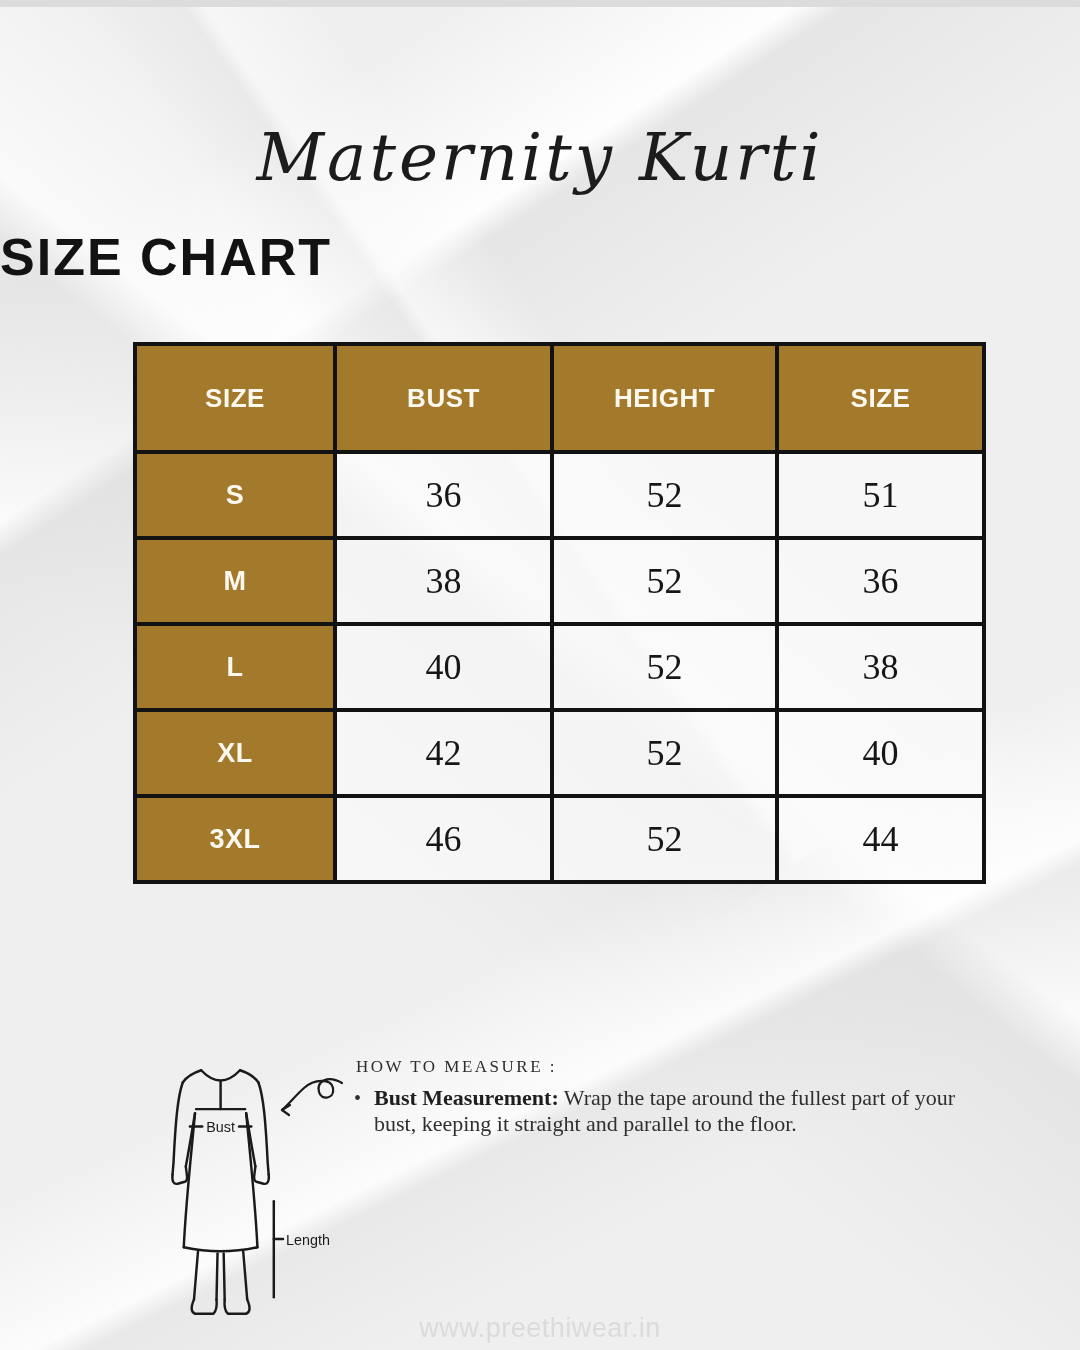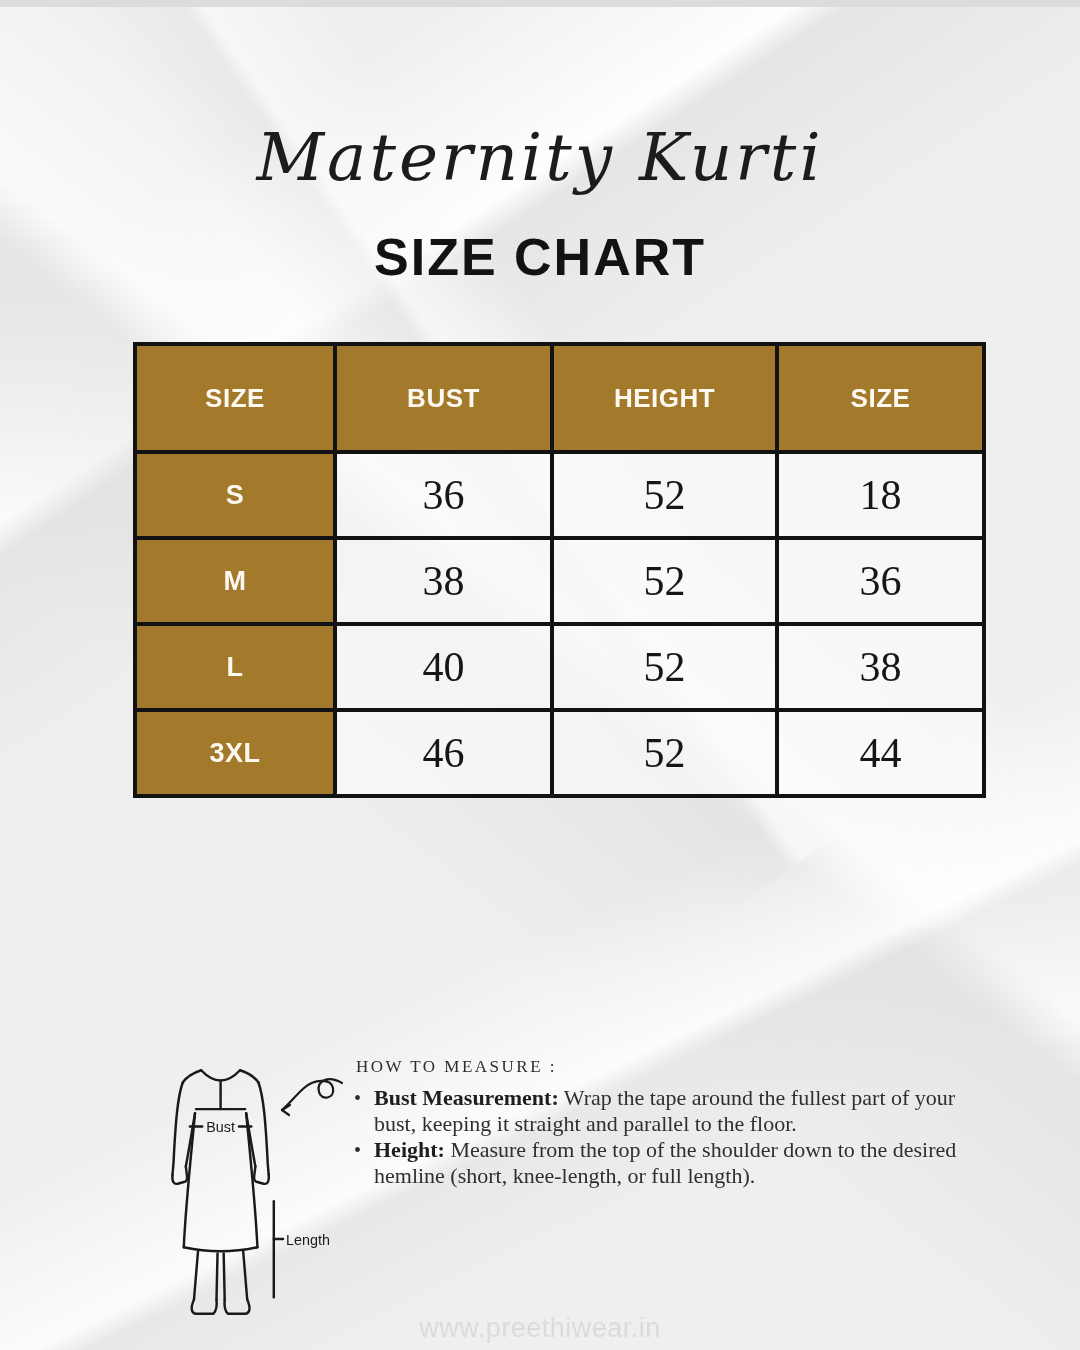--- a/index.html
+++ b/index.html
@@ -33,21 +33,21 @@
 
   
   .title-script{
     position:absolute;left:0;top:112px;width:100%;
     text-align:center;
     font-family:"DejaVu Serif",serif;font-style:italic;
     font-size:66px;letter-spacing:3px;color:#1c1c1c;
   }
   .title-main{
     position:absolute;left:0;top:220px;width:100%;
-    text-align:center;
+    text-align:left;
     font-family:"Liberation Sans",sans-serif;font-weight:700;
     font-size:52px;letter-spacing:2px;color:#121212;
   }
 
   
   .chart-wrap{position:absolute;left:133px;top:335px;width:849px;}
   table.size-chart{
     border-collapse:collapse;table-layout:fixed;width:849px;
   }
   table.size-chart col.c0{width:200px;}
@@ -68,21 +68,21 @@
   table.size-chart td{height:82px;}
   td.size-cell{
     background:var(--accent-brown,#A3792B);
     color:var(--header-text,#FDF9F0);
     font-family:"Liberation Sans",sans-serif;font-weight:700;
     font-size:27px;letter-spacing:.5px;
   }
   td.val-cell{
     background:rgba(251,251,251,.68);
     font-family:"Liberation Serif",serif;
-    font-size:42px;color:#161616;
+    font-size:36px;color:#161616;
   }
 
   
   .measure-heading{
     position:absolute;left:356px;top:1050px;
     font-family:"Liberation Serif",serif;
     font-size:17px;letter-spacing:2.5px;color:#2d2d2d;
   }
   ul.measure-list{
     position:absolute;left:352px;top:1078px;width:612px;
@@ -139,33 +139,39 @@
           <th>BUST</th>
           <th>HEIGHT</th>
           <th>SIZE</th>
         </tr>
       </thead>
       <tbody>
         <tr>
           <td class="size-cell">S</td>
           <td class="val-cell">36</td>
           <td class="val-cell">52</td>
-          <td class="val-cell">18</td>
+          <td class="val-cell">51</td>
         </tr>
         <tr>
           <td class="size-cell">M</td>
           <td class="val-cell">38</td>
           <td class="val-cell">52</td>
           <td class="val-cell">36</td>
         </tr>
         <tr>
           <td class="size-cell">L</td>
           <td class="val-cell">40</td>
           <td class="val-cell">52</td>
           <td class="val-cell">38</td>
+        </tr>
+        <tr>
+          <td class="size-cell">XL</td>
+          <td class="val-cell">42</td>
+          <td class="val-cell">52</td>
+          <td class="val-cell">40</td>
         </tr>
         <tr>
           <td class="size-cell">3XL</td>
           <td class="val-cell">46</td>
           <td class="val-cell">52</td>
           <td class="val-cell">44</td>
         </tr>
       </tbody>
     </table>
   </div>
@@ -210,21 +216,17 @@
     <path d="M 6 37 L 14 32"></path>
     <path d="M 6 37 L 13 42"></path>
   </svg>
 
   <div class="measure-heading">HOW TO MEASURE :</div>
   <ul class="measure-list">
     <li>
       <b>Bust Measurement:</b>
       <span>Wrap the tape around the fullest part of your bust, keeping it straight and parallel to the floor.</span>
     </li>
-    <li>
-      <b>Height:</b>
-      <span>Measure from the top of the shoulder down to the desired hemline (short, knee-length, or full length).</span>
-    </li>
   </ul>
 
   <div class="watermark">www.preethiwear.in</div>
 
 </div>
 
 </body></html>

